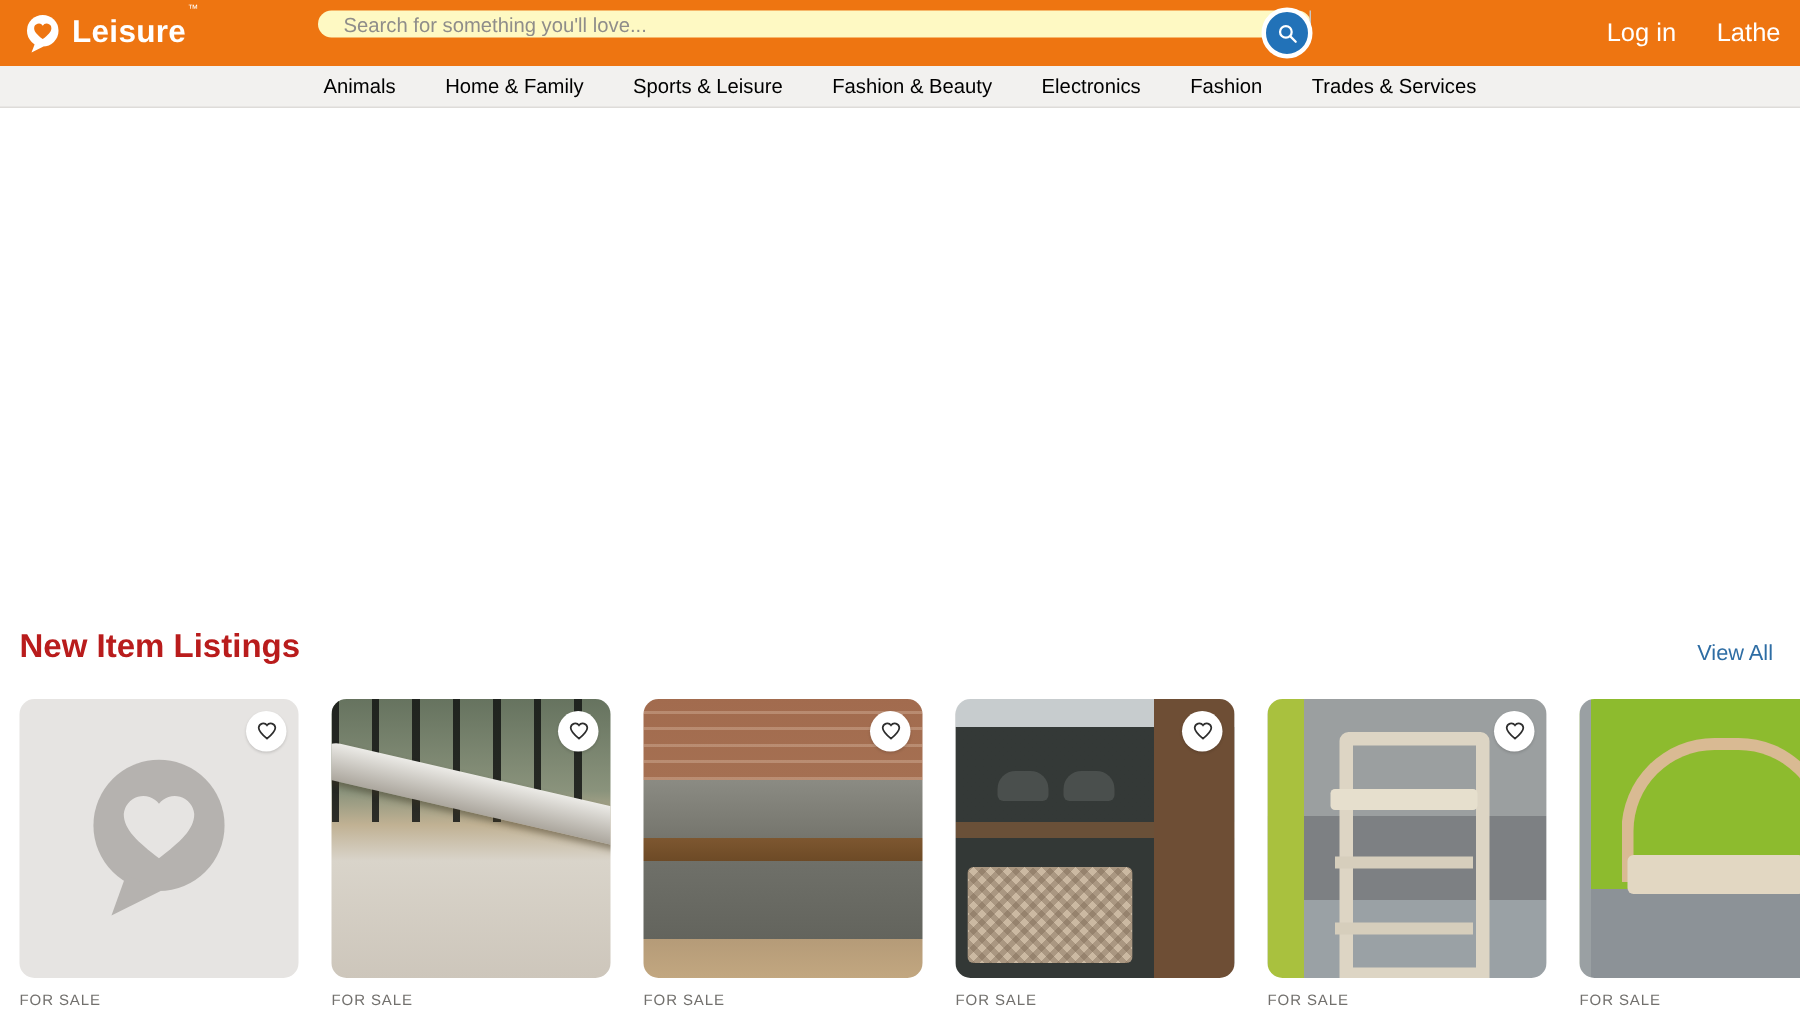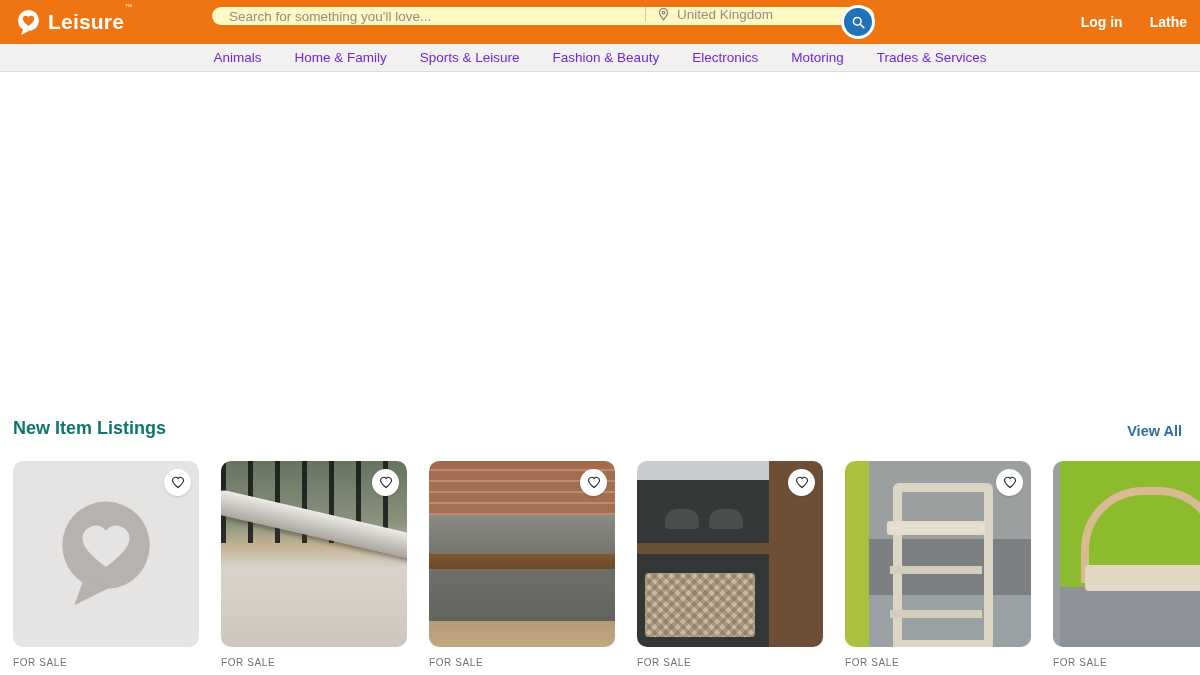--- a/index.html
+++ b/index.html
@@ -20,35 +20,35 @@
   .search-input::placeholder { color:#8f8d8a; }
   .pill-divider { width:1px; height:15px; background:#c9c7c4; }
   .location-wrap { width:228px; display:flex; align-items:center; gap:7px; padding:0 36px 0 11px; }
   .location-input { width:100%; border:none; outline:none; background:transparent;
                     font-size:13.5px; color:#8f8d8a; font-family:"Liberation Sans", sans-serif; }
   .search-btn { position:absolute; right:-1px; top:-2px; width:34px; height:34px; border-radius:50%;
                 background:#2272b8; border:3px solid #fff; display:flex; align-items:center;
                 justify-content:center; cursor:pointer; }
 
   .header-right { position:absolute; right:13px; top:0; height:44px; display:flex; align-items:center; gap:27px; }
-  .auth-link { color:#fff; font-weight:bold; font-size:14px; cursor:pointer; }
+  .auth-link { color:#fff; font-weight:normal; font-size:17px; cursor:pointer; }
   .create-btn { height:29px; padding:0 15px; border:none; border-radius:15px; background:#f2a44e;
                 color:#7d3607; font-weight:bold; font-size:13.5px; display:flex; align-items:center;
                 gap:6px; cursor:pointer; font-family:"Liberation Sans", sans-serif; }
 
   
   .nav { height:28px; background:#f2f1ef; border-bottom:1px solid #dedcd9;
          display:flex; align-items:center; justify-content:center; gap:33px; }
-  .nav-item { font-size:13.5px; color:#6d28d9; cursor:pointer; white-space:nowrap; }
+  .nav-item { font-size:13.5px; color:#000000; cursor:pointer; white-space:nowrap; }
 
   
   .section-head { display:flex; justify-content:space-between; align-items:flex-end;
                   margin:346px 18px 0 13px; }
-  .section-title { font-size:18px; font-weight:bold; color:#0f766e; }
-  .view-all { font-size:14.5px; font-weight:bold; color:#2e6da4; cursor:pointer; }
+  .section-title { font-size:22px; font-weight:bold; color:#b91c1c; }
+  .view-all { font-size:14.5px; font-weight:normal; color:#2e6da4; cursor:pointer; }
 
   .cards { display:flex; gap:22px; margin:22px 0 0 13px; width:1300px; }
   .card { width:186px; flex:0 0 186px; cursor:pointer; }
   .card-img { position:relative; width:186px; height:186px; border-radius:10px; overflow:hidden; }
   .heart-btn { position:absolute; top:8px; right:8px; width:27px; height:27px; border-radius:50%;
                background:#fff; border:none; display:flex; align-items:center; justify-content:center;
                cursor:pointer; z-index:5; box-shadow:0 1px 2px rgba(0,0,0,.15); }
   .badge { margin-top:10px; font-size:10px; font-weight:normal; letter-spacing:.6px; color:#72706d; }
   .card-title { margin-top:5px; font-size:15px; font-weight:bold; color:#3b3a38; white-space:nowrap; overflow:hidden; }
 
@@ -110,29 +110,20 @@
         <path d="M30 78 L20 104 L52 88 Z" fill="#ffffff"></path>
         <path d="M50 68 C36 57 27 49 27 39 a12.5 12.5 0 0 1 23-6.5 A12.5 12.5 0 0 1 73 39 c0 10-9 18-23 29 Z" fill="#ee7511"></path>
       </svg>
     </span>
     <span><span class="logo-text">Leisure</span><span class="logo-tm">™</span></span>
   </div>
 
   <div class="search-pill">
     <input class="search-input" type="text" placeholder="Search for something you'll love..." style="">
     <span class="pill-divider"></span>
-    <span class="location-wrap">
-      <span style="display:flex;">
-        <svg width="13" height="15" viewBox="0 0 24 26">
-          <path d="M12 23 C7.5 17.5 4.5 13.6 4.5 9.5 A7.5 7.5 0 0 1 19.5 9.5 C19.5 13.6 16.5 17.5 12 23 Z" fill="none" stroke="#7c7a77" stroke-width="2"></path>
-          <circle cx="12" cy="9.5" r="2.5" fill="none" stroke="#7c7a77" stroke-width="2"></circle>
-        </svg>
-      </span>
-      <input class="location-input" type="text" value="United Kingdom" style="">
-    </span>
     <button class="search-btn">
       <span style="display:flex;">
         <svg width="15" height="15" viewBox="0 0 24 24">
           <circle cx="10" cy="10" r="6.2" fill="none" stroke="#fff" stroke-width="2.4"></circle>
           <line x1="14.8" y1="14.8" x2="20.5" y2="20.5" stroke="#fff" stroke-width="2.4" stroke-linecap="round"></line>
         </svg>
       </span>
     </button>
   </div>
 
@@ -141,21 +132,21 @@
     <span class="auth-link">Lathe</span>
   </div>
 </div>
 
 <div class="nav">
   <span class="nav-item">Animals</span>
   <span class="nav-item">Home &amp; Family</span>
   <span class="nav-item">Sports &amp; Leisure</span>
   <span class="nav-item">Fashion &amp; Beauty</span>
   <span class="nav-item">Electronics</span>
-  <span class="nav-item">Motoring</span>
+  <span class="nav-item">Fashion</span>
   <span class="nav-item">Trades &amp; Services</span>
 </div>
 
 <div class="section-head">
   <span class="section-title">New Item Listings</span>
   <span class="view-all">View All</span>
 </div>
 
 <div class="cards">
 

